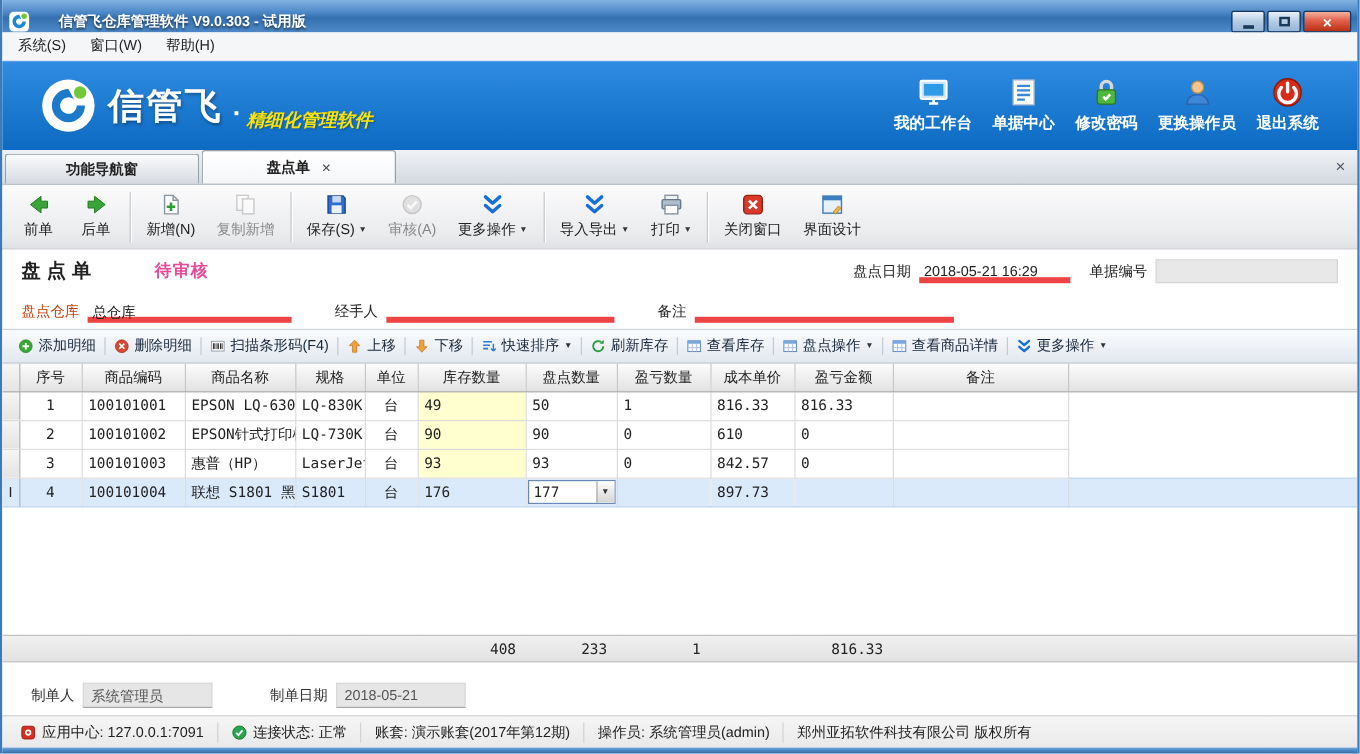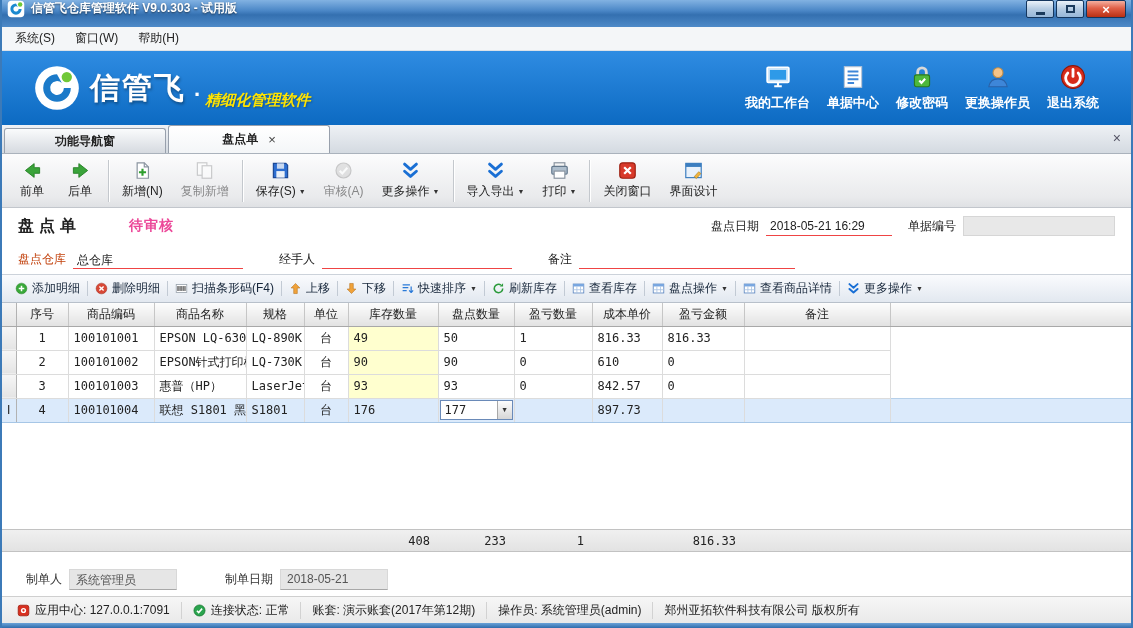--- a/index.html
+++ b/index.html
@@ -1,20 +1,20 @@
 <!DOCTYPE html>
 <html><head>
 <meta charset="utf-8">
 <style>
 *{margin:0;padding:0;box-sizing:border-box;}
 html,body{width:1133px;height:628px;overflow:hidden;}
 body{font-family:"Liberation Sans","DejaVu Sans",sans-serif;font-size:12px;color:#222;background:#5a8cc0;}
 .window{width:1133px;height:628px;display:flex;flex-direction:column;background:#fff;border-left:2px solid #3c7ab8;border-right:2px solid #3c7ab8;}
 
-.titlebar{flex:0 0 27px;background:linear-gradient(#82b2e2 0%,#4a86c6 40%,#3470b0 55%,#4e8ac8 100%);display:flex;align-items:flex-start;gap:6px;padding:0 5px;}
+.titlebar{flex:0 0 27px;background:linear-gradient(#82b2e2 0%,#4a86c6 40%,#3470b0 55%,#4e8ac8 100%);display:flex;align-items:flex-end;gap:24px;padding:0 5px;}
 .app-icon{width:18px;height:18px;display:inline-flex;}
 .titlebar-title{flex:1;color:#fff;font-weight:bold;font-size:12px;text-shadow:0 1px 2px rgba(0,0,0,.55);white-space:nowrap;}
 .win-controls{display:flex;gap:2px;}
 .win-btn{width:28px;height:18px;border:1px solid #14365e;border-radius:2px;background:linear-gradient(#eaf2fa,#b4cbe2 50%,#96b6d8);display:flex;align-items:center;justify-content:center;color:#1a3a5c;}
 .win-btn.close{width:40px;background:linear-gradient(#f4b0a0,#e06048 45%,#b83014);color:#fff;font-weight:bold;font-size:13px;}
 .glyph-min{width:9px;height:3px;background:currentColor;margin-top:8px;}
 .glyph-max{width:9px;height:8px;border:2px solid currentColor;}
 
 .menubar{flex:0 0 24px;background:#f4f6f8;border-bottom:1px solid #dde2e8;display:flex;align-items:stretch;padding-left:3px;}
 .menu-item{display:flex;align-items:center;padding:0 10px;cursor:default;}
@@ -39,21 +39,21 @@
 .tb-btn.disabled{opacity:.5;filter:grayscale(.85);}
 .tb-sep{width:1px;height:42px;background:#c4c8cd;box-shadow:1px 0 0 #fff;margin:0 4px;}
 .caret{font-size:7px;color:#333;line-height:1;}
 
 .doc{flex:1;display:flex;flex-direction:column;background:#fff;overflow:hidden;}
 .dh-row1{flex:0 0 36px;display:flex;align-items:center;padding:0 16px;}
 .doc-title{font-size:16px;font-weight:bold;letter-spacing:5px;}
 .doc-status{color:#ec4899;font-weight:bold;font-size:14px;margin-left:48px;letter-spacing:1px;}
 .dh-label{margin-right:7px;white-space:nowrap;}
 .blue{color:#c2410c;}
-.ufield{display:inline-block;border-bottom:1px solid #ef4444;height:19px;padding:2px 4px 0;white-space:nowrap;}
+.ufield{display:inline-block;border-bottom:5px solid #ef4444;height:19px;padding:2px 4px 0;white-space:nowrap;}
 .gfield{display:inline-block;background:#e8e8e8;border:1px solid #d6d6d6;height:20px;}
 .dh-row2{flex:0 0 30px;display:flex;align-items:center;padding:0 16px;}
 
 .detail-toolbar{flex:0 0 29px;background:linear-gradient(#fafbfd,#e2e8f0);border-top:1px solid #ccd2da;border-bottom:1px solid #b8c0ca;display:flex;align-items:center;padding:0 6px;}
 .dt-item{display:flex;align-items:center;gap:4px;padding:0 7px;color:#16263a;cursor:pointer;white-space:nowrap;}
 .dt-sep{width:1px;height:15px;background:#c2cad4;}
 
 table.grid,table.totals{border-collapse:collapse;table-layout:fixed;width:100%;}
 .grid th{height:23px;background:linear-gradient(#fdfdfd,#e2e2e2);border-right:1px solid #c6c6c6;border-bottom:1px solid #a8a8a8;font-weight:normal;font-size:12px;white-space:nowrap;overflow:hidden;}
 .grid th.fill{border-right:none;}
@@ -487,21 +487,21 @@
             <th>成本单价</th>
             <th>盈亏金额</th>
             <th>备注</th>
             <th class="fill"></th>
           </tr>
           <tr class="">
             <td class="ind"></td>
             <td class="c">1</td>
             <td class="">100101001</td>
             <td class="">EPSON LQ-630K</td>
-            <td class="">LQ-890K</td>
+            <td class="">LQ-830K</td>
             <td class="c">台</td>
             <td class=" yellow">49</td>
             <td class="">50</td>
             <td class="">1</td>
             <td class="">816.33</td>
             <td class="">816.33</td>
             <td class=""></td>
             <td class="fillcell"></td>
           </tr>
           <tr class="">

